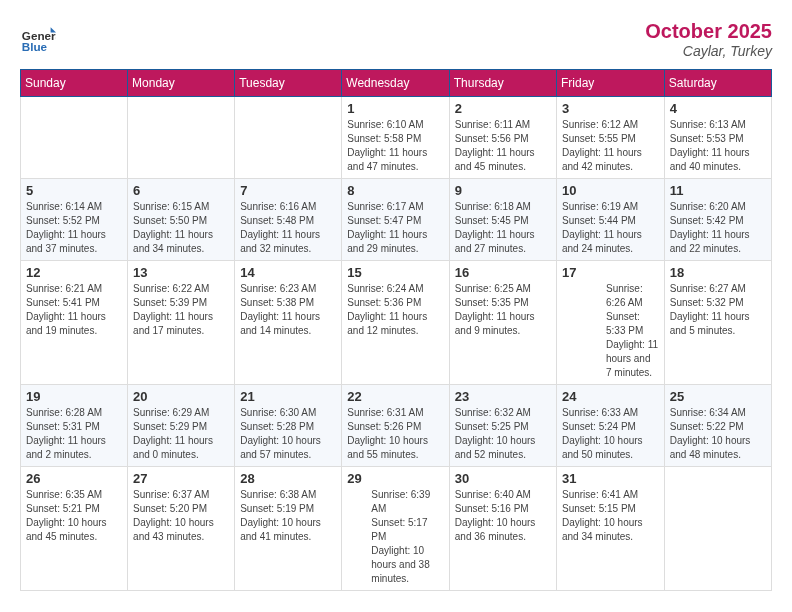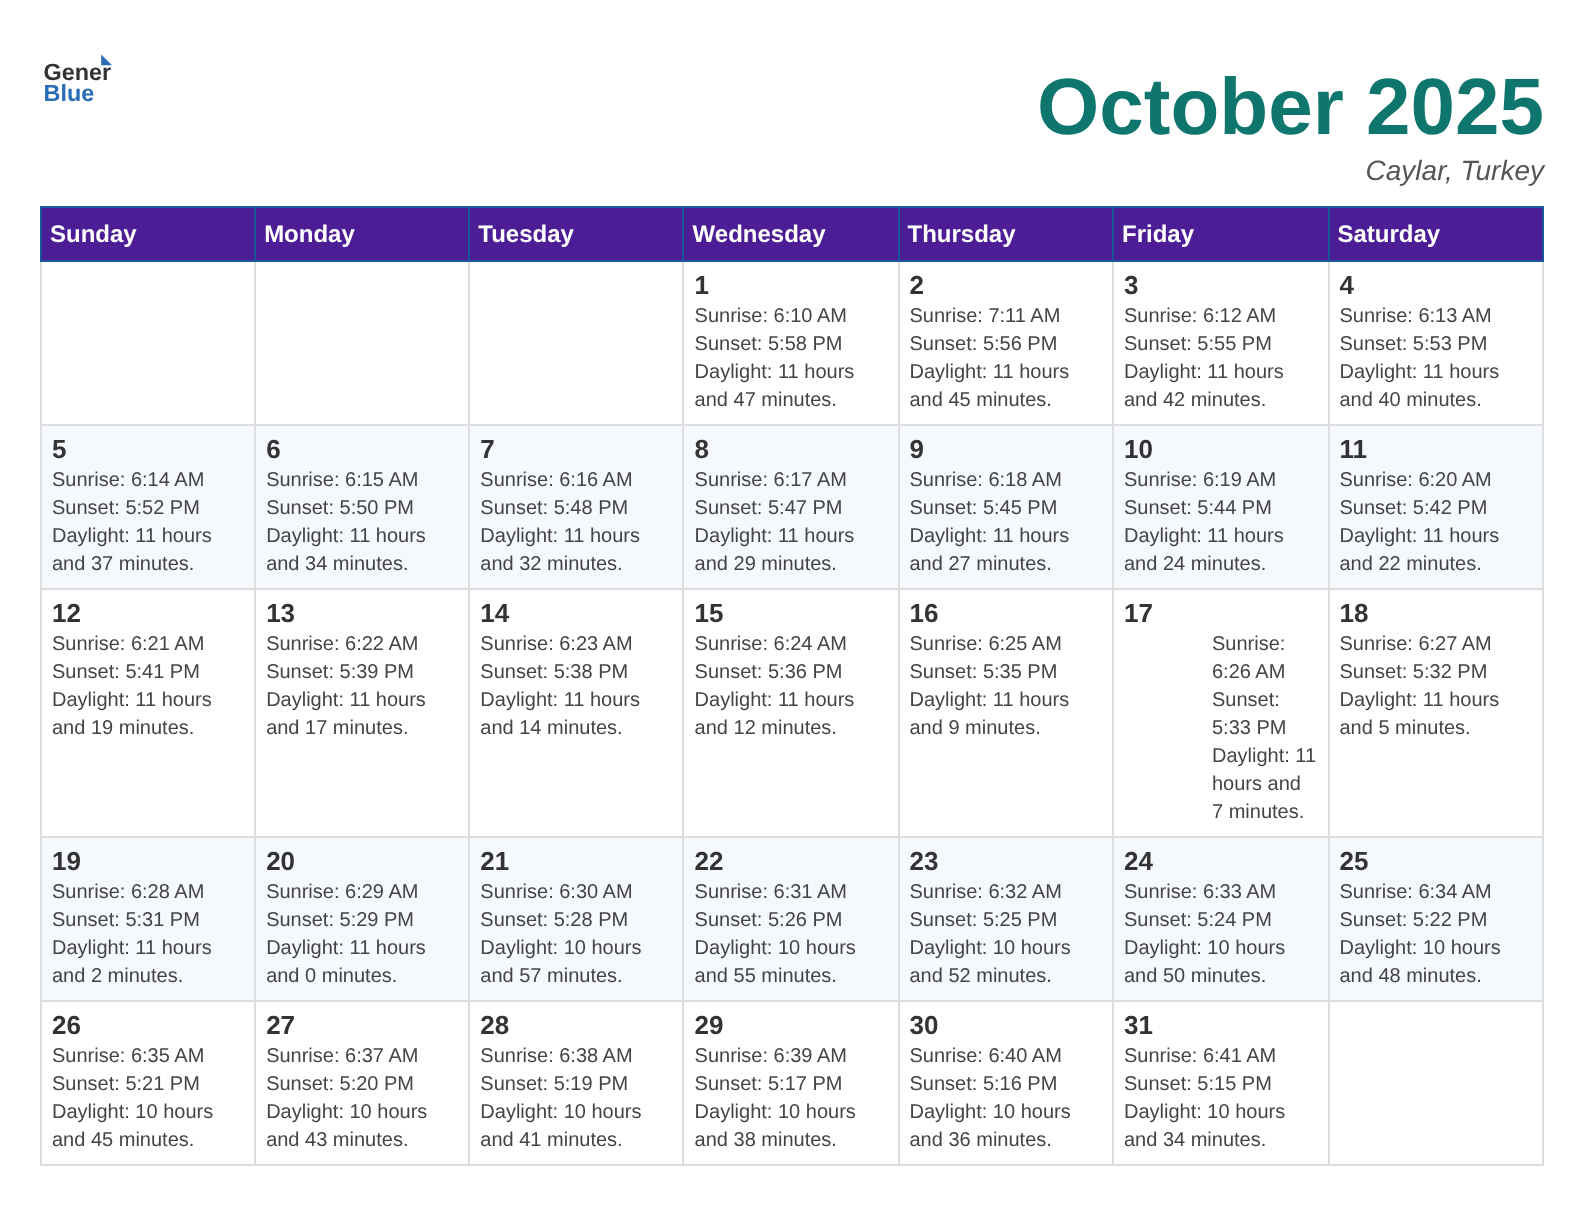--- a/index.html
+++ b/index.html
@@ -22,41 +22,40 @@
       gap: 6px;
     }
     .logo-icon {
       width: 36px;
       height: 36px;
     }
     .title-block {
       text-align: right;
     }
     .month-title {
-      font-size: 40px;
+      font-size: 20px;
       font-weight: bold;
-      color: #0f766e;
-      margin-top: 12px;
+      color: #be185d;
     }
     .subtitle {
       font-size: 14px;
       color: #555;
       font-style: italic;
     }
     .calendar {
       width: 100%;
       border-collapse: collapse;
       border: 1px solid #ccc;
     }
     .calendar th {
-      background-color: #4c1d95;
+      background-color: #be185d;
       color: #fff;
       padding: 6px 4px;
       font-size: 12px;
-      font-weight: bold;
+      font-weight: normal;
       text-align: left;
       border: 1px solid #1a5a9a;
     }
     .calendar td {
       vertical-align: top;
       padding: 4px 5px;
       font-size: 10px;
       border: 1px solid #ddd;
       width: 108px;
       min-height: 80px;
@@ -115,21 +114,21 @@
         <td class="empty-cell"></td>
         <td class="empty-cell"></td>
         <td>
           <div class="day-number">1</div>
           <div class="day-info" style="white-space: pre-line;">Sunrise: 6:10 AM
 Sunset: 5:58 PM
 Daylight: 11 hours and 47 minutes.</div>
         </td>
         <td>
           <div class="day-number">2</div>
-          <div class="day-info" style="white-space: pre-line;">Sunrise: 7:11 AM
+          <div class="day-info" style="white-space: pre-line;">Sunrise: 6:11 AM
 Sunset: 5:56 PM
 Daylight: 11 hours and 45 minutes.</div>
         </td>
         <td>
           <div class="day-number">3</div>
           <div class="day-info" style="white-space: pre-line;">Sunrise: 6:12 AM
 Sunset: 5:55 PM
 Daylight: 11 hours and 42 minutes.</div>
         </td>
         <td>
@@ -285,21 +284,21 @@
 Daylight: 10 hours and 43 minutes.</div>
         </td>
         <td>
           <div class="day-number">28</div>
           <div class="day-info" style="white-space: pre-line;">Sunrise: 6:38 AM
 Sunset: 5:19 PM
 Daylight: 10 hours and 41 minutes.</div>
         </td>
         <td>
           <div class="day-number">29</div>
-          <div class="day-info" style="white-space: pre-line;">Sunrise: 6:39 AM
+          <div class="day-info" style="white-space: pre-line; margin-left: 24px;">Sunrise: 6:39 AM
 Sunset: 5:17 PM
 Daylight: 10 hours and 38 minutes.</div>
         </td>
         <td>
           <div class="day-number">30</div>
           <div class="day-info" style="white-space: pre-line;">Sunrise: 6:40 AM
 Sunset: 5:16 PM
 Daylight: 10 hours and 36 minutes.</div>
         </td>
         <td>

